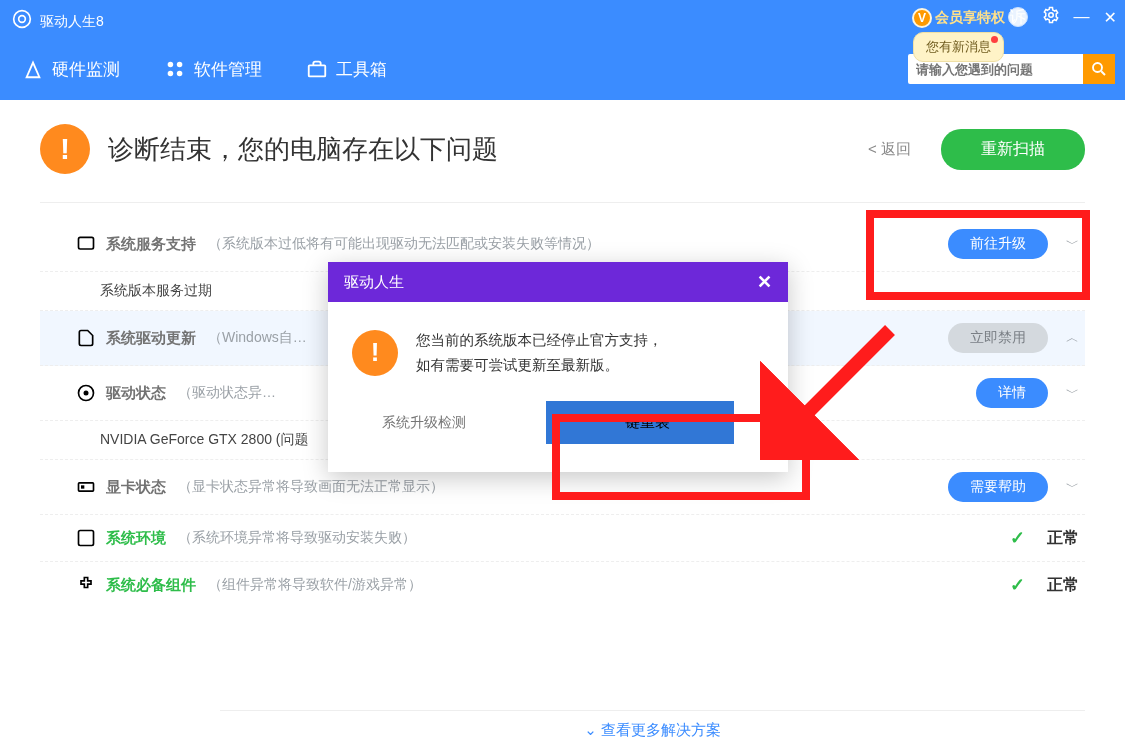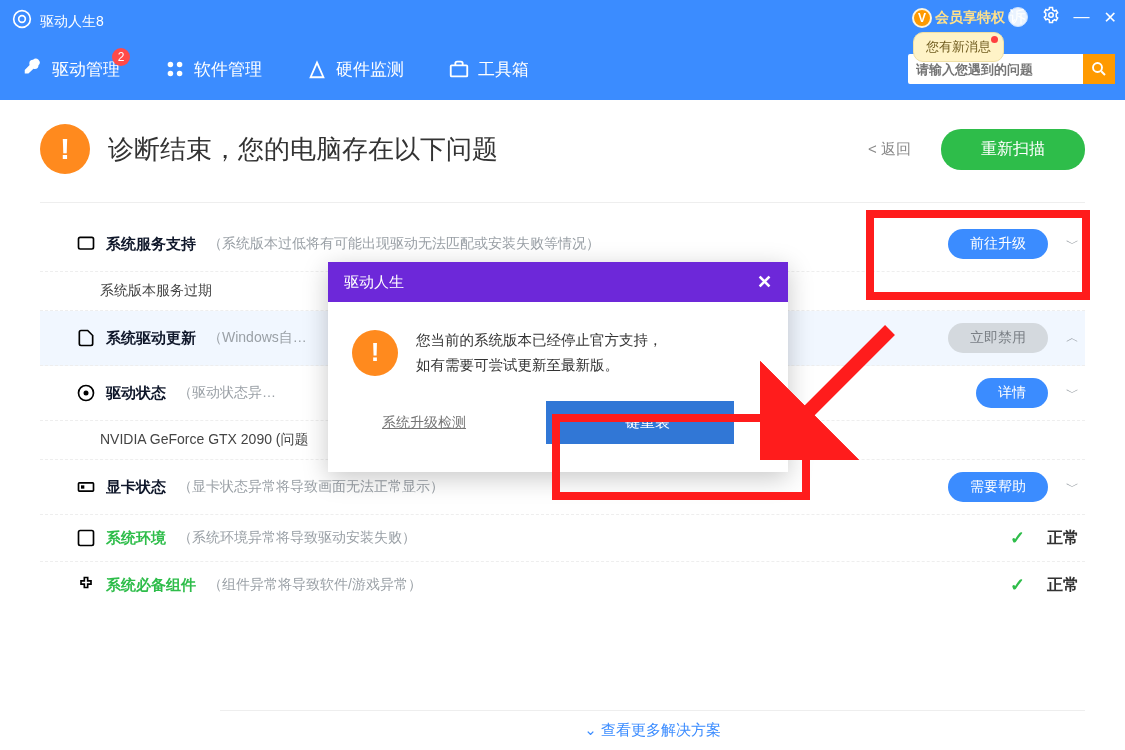--- a/index.html
+++ b/index.html
@@ -42,21 +42,21 @@
   .back-link { color: #888; font-size: 15px; }
   .rescan-btn { background: #2ebd4a; color: #fff; border: none; border-radius: 20px; padding: 10px 40px; font-size: 16px; }
 
   .sep { border: none; border-top: 1px solid #eee; margin-bottom: 14px; }
 
   .diag-row { display: flex; align-items: center; padding: 12px 6px 12px 36px; border-bottom: 1px dashed #eee; position: relative; }
   .diag-row.selected { background: #f1f7ff; }
   .row-icon { width: 20px; height: 20px; margin-right: 10px; fill: #ff8a1e; }
   .row-icon.green { fill:#2ebd4a; }
   .row-title { font-size: 15px; font-weight: bold; }
-  .row-title.orange { color: #0f172a; }
+  .row-title.orange { color: #737373; }
   .row-title.green { color: #2ebd4a; }
   .row-desc { color: #9aa0a6; font-size: 14px; margin-left: 12px; }
   .row-action-wrap { margin-left: auto; display: flex; align-items: center; gap: 18px; }
   .pill-btn { border-radius: 16px; padding: 6px 22px; font-size: 14px; border: none; color: #fff; }
   .pill-blue { background: #3b8cff; }
   .pill-gray { background: #d4d9de; color:#7a7f85; }
   .pill-orange { background: #ff8a1e; }
   .expand-caret { color: #9aa0a6; font-size: 13px; }
   .check-mark { color: #2ebd4a; font-size: 18px; font-weight: bold; margin-right: 4px; }
 
@@ -66,22 +66,22 @@
   .more-link { text-align: center; color: #3b8cff; font-size: 15px; padding: 10px 0; border-top: 1px solid #eee; position:absolute; bottom:0; left:220px; right:40px; background:#fff; }
 
   
   .modal { position: absolute; left: 328px; top: 262px; width: 460px; background: #fff; box-shadow: 0 6px 24px rgba(0,0,0,0.22); z-index: 10; }
   .modal-title { height: 40px; background: #6d28d9; color: #fff; display: flex; align-items: center; padding: 0 16px; font-size: 15px; }
   .modal-title .x { margin-left: auto; font-size: 18px; font-weight: bold; }
   .modal-body { padding: 26px 24px 24px 24px; display: flex; align-items: center; gap: 18px; }
   .modal-body .m-icon { width: 46px; height: 46px; border-radius: 50%; background: #ff8a1e; display: flex; align-items: center; justify-content: center; color: #fff; font-size: 26px; font-weight: bold; flex-shrink: 0; }
   .modal-text { font-size: 14.5px; color: #333; line-height: 1.7; }
   .modal-actions { display: flex; align-items: center; padding: 0 24px 28px 24px; gap: 80px; justify-content: center; }
-  .modal-link { color: #777; text-decoration: underline; font-size: 14px; }
-  .modal-btn { background: #3177d6; color: #ffffff; border: none; padding: 12px 64px; font-size: 15px; }
+  .modal-link { color: #777; font-size: 14px; }
+  .modal-btn { background: #3177d6; color: #000000; border: none; padding: 12px 64px; font-size: 15px; }
 
   
   .hl { position: absolute; border: 8px solid #ff1c1c; z-index: 20; pointer-events: none; }
   .hl1 { left: 866px; top: 210px; width: 224px; height: 90px; }
   .hl2 { left: 552px; top: 414px; width: 258px; height: 86px; }
 
   
   .arrow { position: absolute; left: 760px; top: 320px; z-index: 20; pointer-events: none; }
 </style>
 </head>
@@ -115,39 +115,32 @@
     </div>
     <div class="msg-bubble">
       <span>您有新消息</span>
       <span class="red-dot"></span>
     </div>
   </div>
 
   <div class="nav">
     <div class="nav-tab">
       <svg class="icon" viewBox="0 0 24 24">
-          <path d="M12 2a4 4 0 0 0-4 4 4 4 0 0 0 .3 1.5L3 13v4h4l5.5-5.3A4 4 0 0 0 14 12a4 4 0 0 0 4-4 4 4 0 0 0-6-6z" fill="#fff"></path>
-        </svg>
-      <span>驱动管理</span>
-      <span class="badge-red">2</span>
+          <path d="M5 21l7-16 7 16H5z" fill="none" stroke="#fff" stroke-width="2"></path>
+        </svg>
+      <span>硬件监测</span>
     </div>
     <div class="nav-tab">
       <svg class="icon" viewBox="0 0 24 24">
           <circle cx="7" cy="7" r="3" fill="#fff"></circle>
           <circle cx="17" cy="7" r="3" fill="#fff"></circle>
           <circle cx="7" cy="17" r="3" fill="#fff"></circle>
           <circle cx="17" cy="17" r="3" fill="#fff"></circle>
         </svg>
       <span>软件管理</span>
-    </div>
-    <div class="nav-tab">
-      <svg class="icon" viewBox="0 0 24 24">
-          <path d="M5 21l7-16 7 16H5z" fill="none" stroke="#fff" stroke-width="2"></path>
-        </svg>
-      <span>硬件监测</span>
     </div>
     <div class="nav-tab">
       <svg class="icon" viewBox="0 0 24 24">
           <rect x="3" y="8" width="18" height="12" rx="1" fill="none" stroke="#fff" stroke-width="2"></rect>
           <path d="M8 8V6a2 2 0 0 1 2-2h4a2 2 0 0 1 2 2v2" fill="none" stroke="#fff" stroke-width="2"></path>
         </svg>
       <span>工具箱</span>
     </div>
     <div class="search-wrap">
       <input class="search-input" placeholder="请输入您遇到的问题" style="">
@@ -204,21 +197,21 @@
           <circle cx="12" cy="12" r="3" fill="currentColor"></circle>
         </svg>
       <span class="row-title orange">驱动状态</span>
       <span class="row-desc">（驱动状态异…</span>
       <div class="row-action-wrap">
         <button class="pill-btn pill-blue">详情</button>
         <span class="expand-caret">﹀</span>
       </div>
     </div>
     <div class="sub-row">
-        <span>NVIDIA GeForce GTX 2090 (问题</span>
+        <span>NVIDIA GeForce GTX 2800 (问题</span>
       </div>
 
     <div class="diag-row">
       <svg class="row-icon" viewBox="0 0 24 24">
           <rect x="3" y="7" width="18" height="10" rx="1" fill="none" stroke="currentColor" stroke-width="2"></rect>
           <rect x="6" y="10" width="4" height="4" fill="currentColor"></rect>
         </svg>
       <span class="row-title orange">显卡状态</span>
       <span class="row-desc">（显卡状态异常将导致画面无法正常显示）</span>
       <div class="row-action-wrap">

